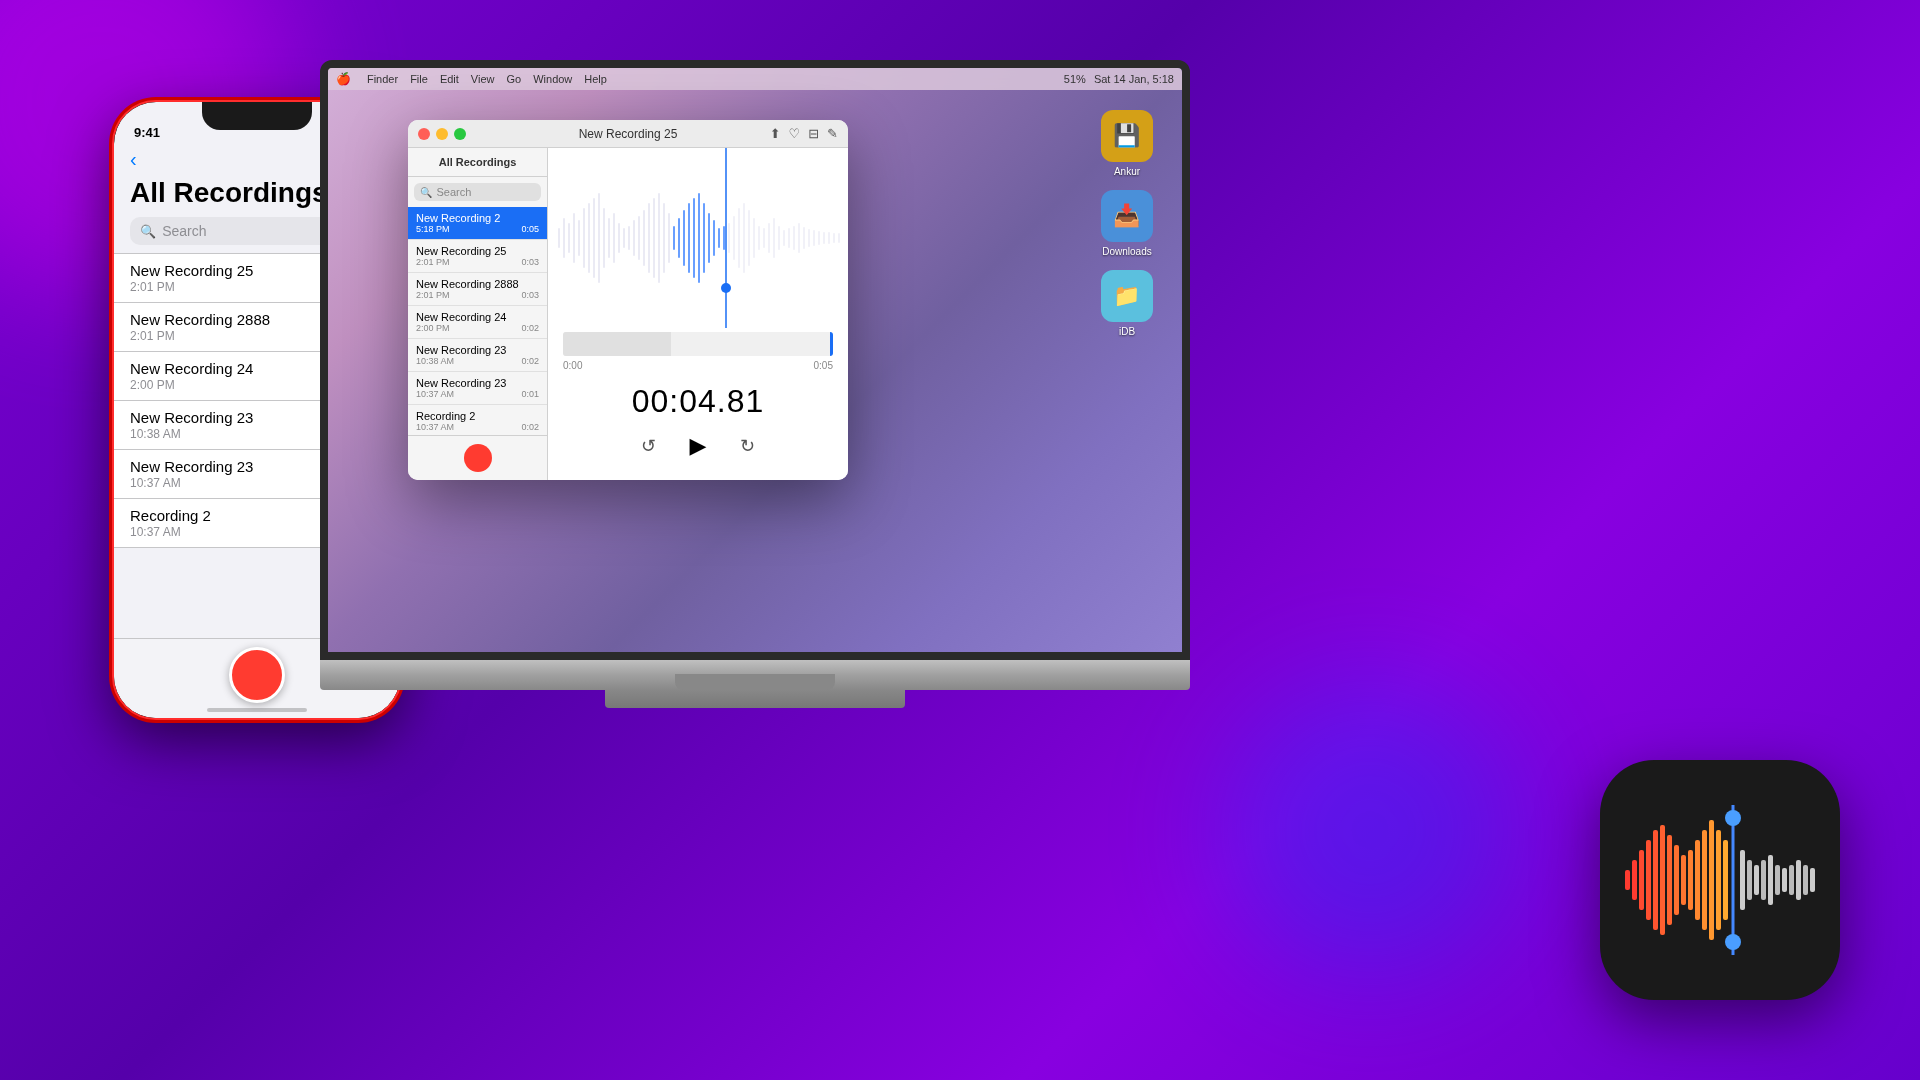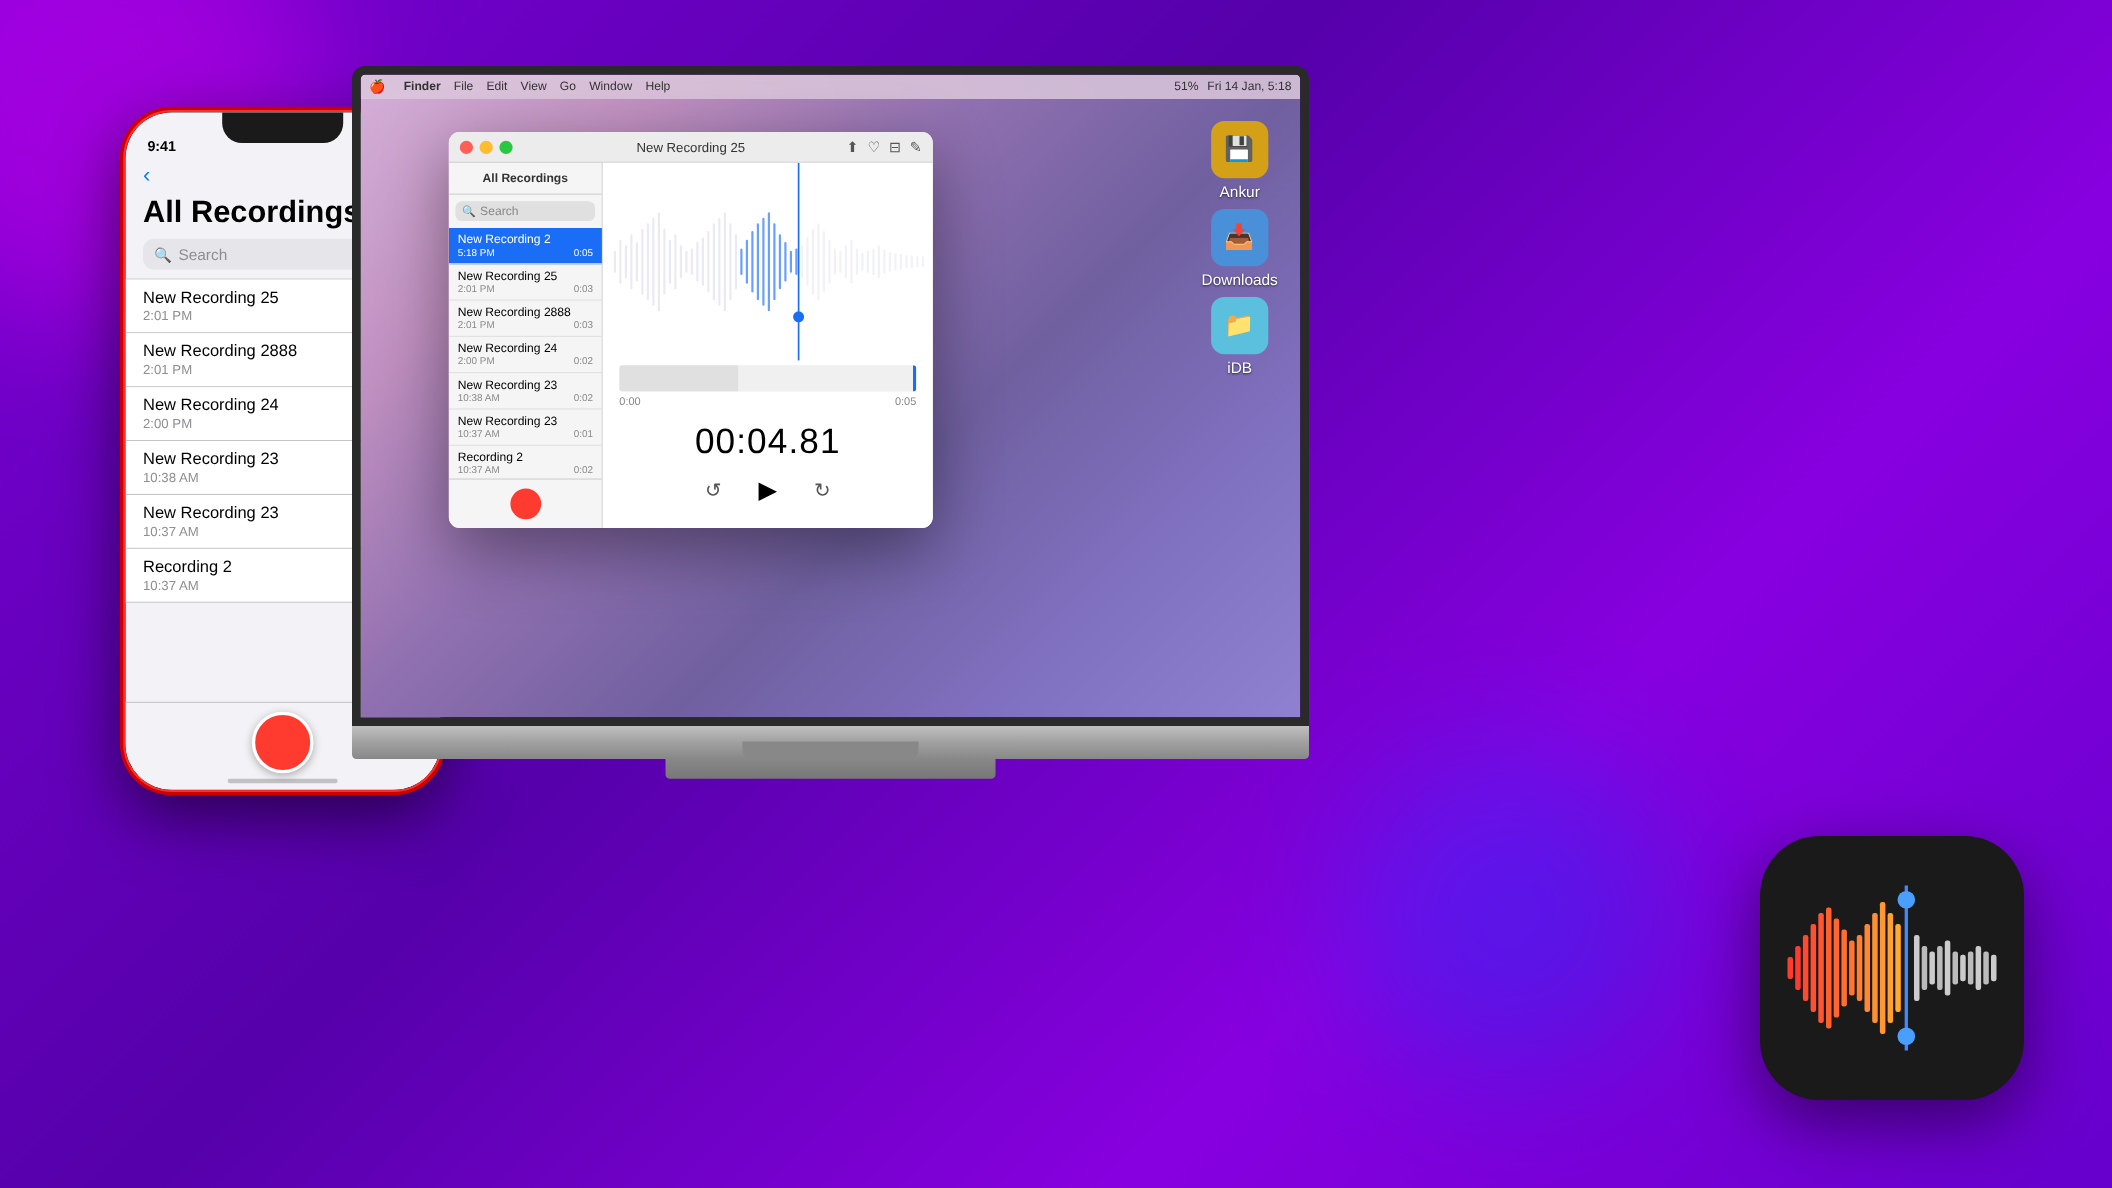--- a/index.html
+++ b/index.html
@@ -162,21 +162,21 @@
       background: rgba(220, 200, 220, 0.85);
       backdrop-filter: blur(10px);
       display: flex;
       align-items: center;
       padding: 0 8px;
       gap: 12px;
       font-size: 11px;
     }
     .apple-logo { font-size: 12px; color: #333; margin-right: 4px; }
     .menu-item { color: #333; font-size: 11px; cursor: pointer; }
-    .menu-item.bold { font-weight: 700; text-align: right; }
+    .menu-item.bold { font-weight: 400; text-align: right; }
     .menubar-right {
       margin-left: auto;
       display: flex;
       gap: 8px;
       align-items: center;
       font-size: 11px;
       color: #333;
     }
     .macbook-desktop {
       flex: 1;
@@ -195,21 +195,21 @@
     }
     .desktop-icon-img {
       width: 52px;
       height: 52px;
       border-radius: 12px;
       display: flex;
       align-items: center;
       justify-content: center;
       font-size: 22px;
     }
-    .desktop-icon-label { font-size: 14px; color: #fff; text-shadow: 0 1px 2px rgba(0,0,0,0.7); text-align: left; }
+    .desktop-icon-label { font-size: 10px; color: #fff; text-shadow: 0 1px 2px rgba(0,0,0,0.7); text-align: left; }
 
     
     .vm-window {
       position: absolute;
       top: 30px;
       left: 80px;
       width: 440px;
       height: 360px;
       background: #fff;
       border-radius: 10px;
@@ -544,21 +544,21 @@
       <span class="apple-logo">🍎</span>
       <span class="menu-item bold">Finder</span>
       <span class="menu-item">File</span>
       <span class="menu-item">Edit</span>
       <span class="menu-item">View</span>
       <span class="menu-item">Go</span>
       <span class="menu-item">Window</span>
       <span class="menu-item">Help</span>
       <div class="menubar-right">
         <span>51%</span>
-        <span>Fri 14 Jan, 5:18</span>
+        <span>Sat 14 Jan, 5:18</span>
       </div>
     </div>
 
     <div class="macbook-desktop">
 
       <div class="desktop-icon" style="top: 20px; right: 20px;">
         <div class="desktop-icon-img" style="background: #d4a017; border-radius: 12px;">💾</div>
         <span class="desktop-icon-label">Ankur</span>
       </div>
       <div class="desktop-icon" style="top: 100px; right: 20px;">

